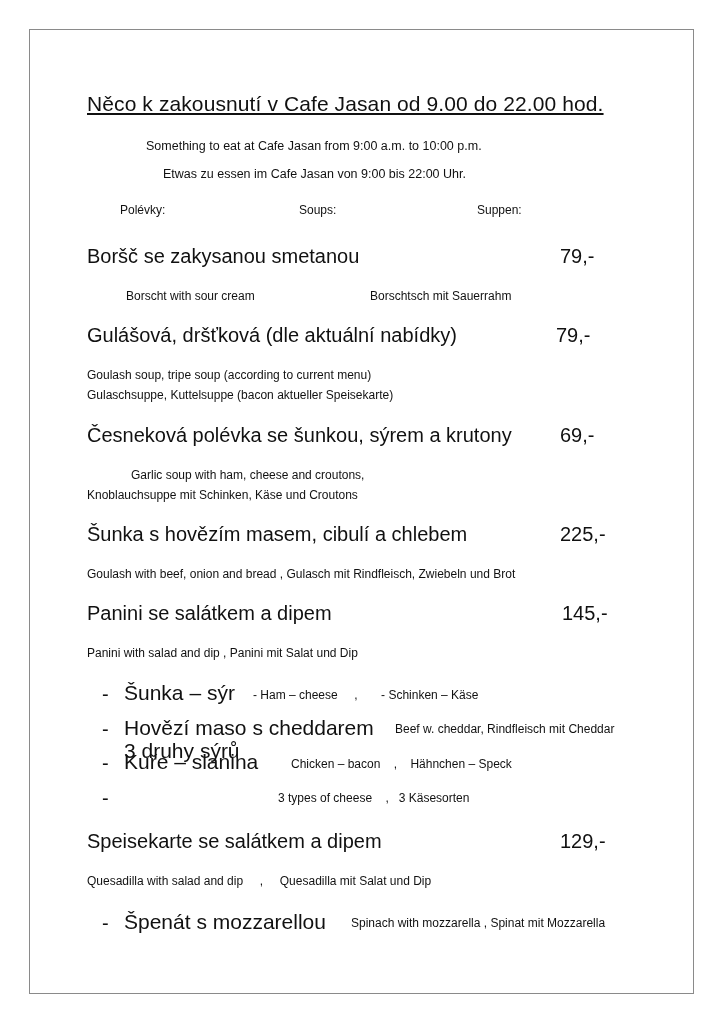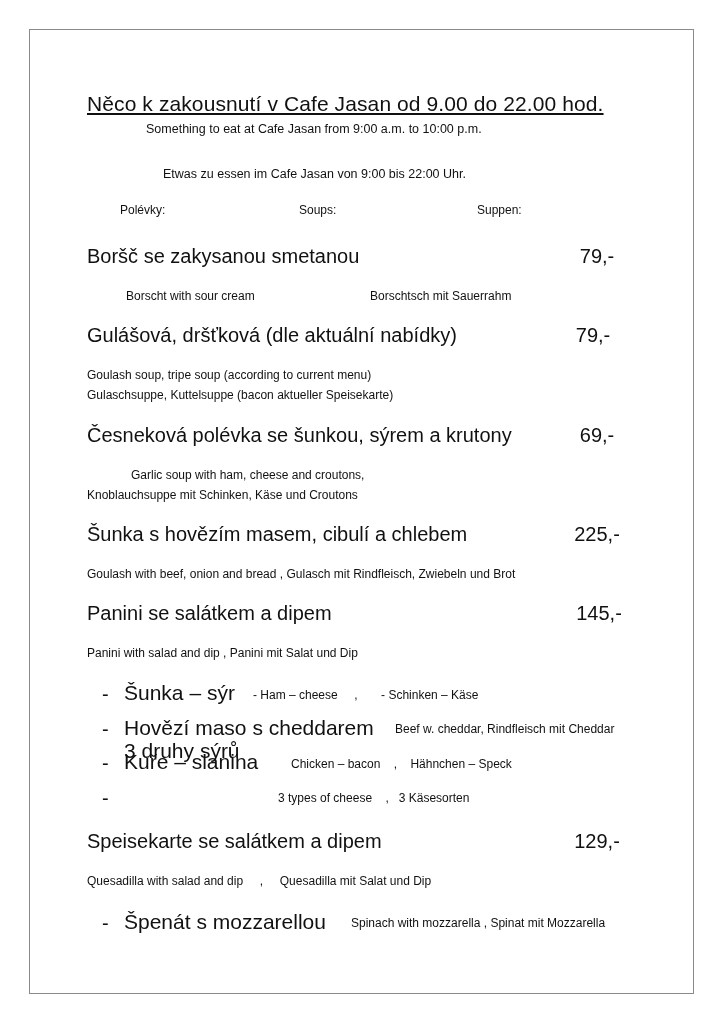--- a/index.html
+++ b/index.html
@@ -38,42 +38,42 @@
       font-size: 12.5px;
     }
     .section-head {
       font-size: 12px;
     }
     .dish {
       font-size: 20px;
     }
     .price {
       font-size: 20px;
-      text-align: center;
+      text-align: left;
     }
     .small {
       font-size: 12px;
     }
     .bullet-dash {
       font-size: 20px;
     }
     .variant-name {
       font-size: 21px;
     }
     .variant-trans {
       font-size: 12px;
     }
   </style>
 </head>
 <body>
 
 <div class="page"></div>
 
 <div class="abs title" style="left:87px; top:93px;text-decoration:underline;">Něco k zakousnutí v Cafe Jasan od 9.00 do 22.00 hod.</div>
-<div class="abs sub" style="left:146px; top:123px;">Something to eat at Cafe Jasan from 9:00 a.m. to 10:00 p.m.</div>
+<div class="abs sub" style="left:146px; top:140px;">Something to eat at Cafe Jasan from 9:00 a.m. to 10:00 p.m.</div>
 <div class="abs sub" style="left:163px; top:168px;">Etwas zu essen im Cafe Jasan von 9:00 bis 22:00 Uhr.</div>
 
 <div class="abs section-head" style="left:120px; top:204px;">Polévky:</div>
 <div class="abs section-head" style="left:299px; top:204px;">Soups:</div>
 <div class="abs section-head" style="left:477px; top:204px;">Suppen:</div>
 
 <div class="abs dish" style="left:87px; top:246px;">Boršč se zakysanou smetanou</div>
 <div class="abs price" style="left:560px; width:74px; top:246px;">79,-</div>
 <div class="abs small" style="left:126px; top:290px;">Borscht with sour cream</div>
 <div class="abs small" style="left:370px; top:290px;">Borschtsch mit Sauerrahm</div>

